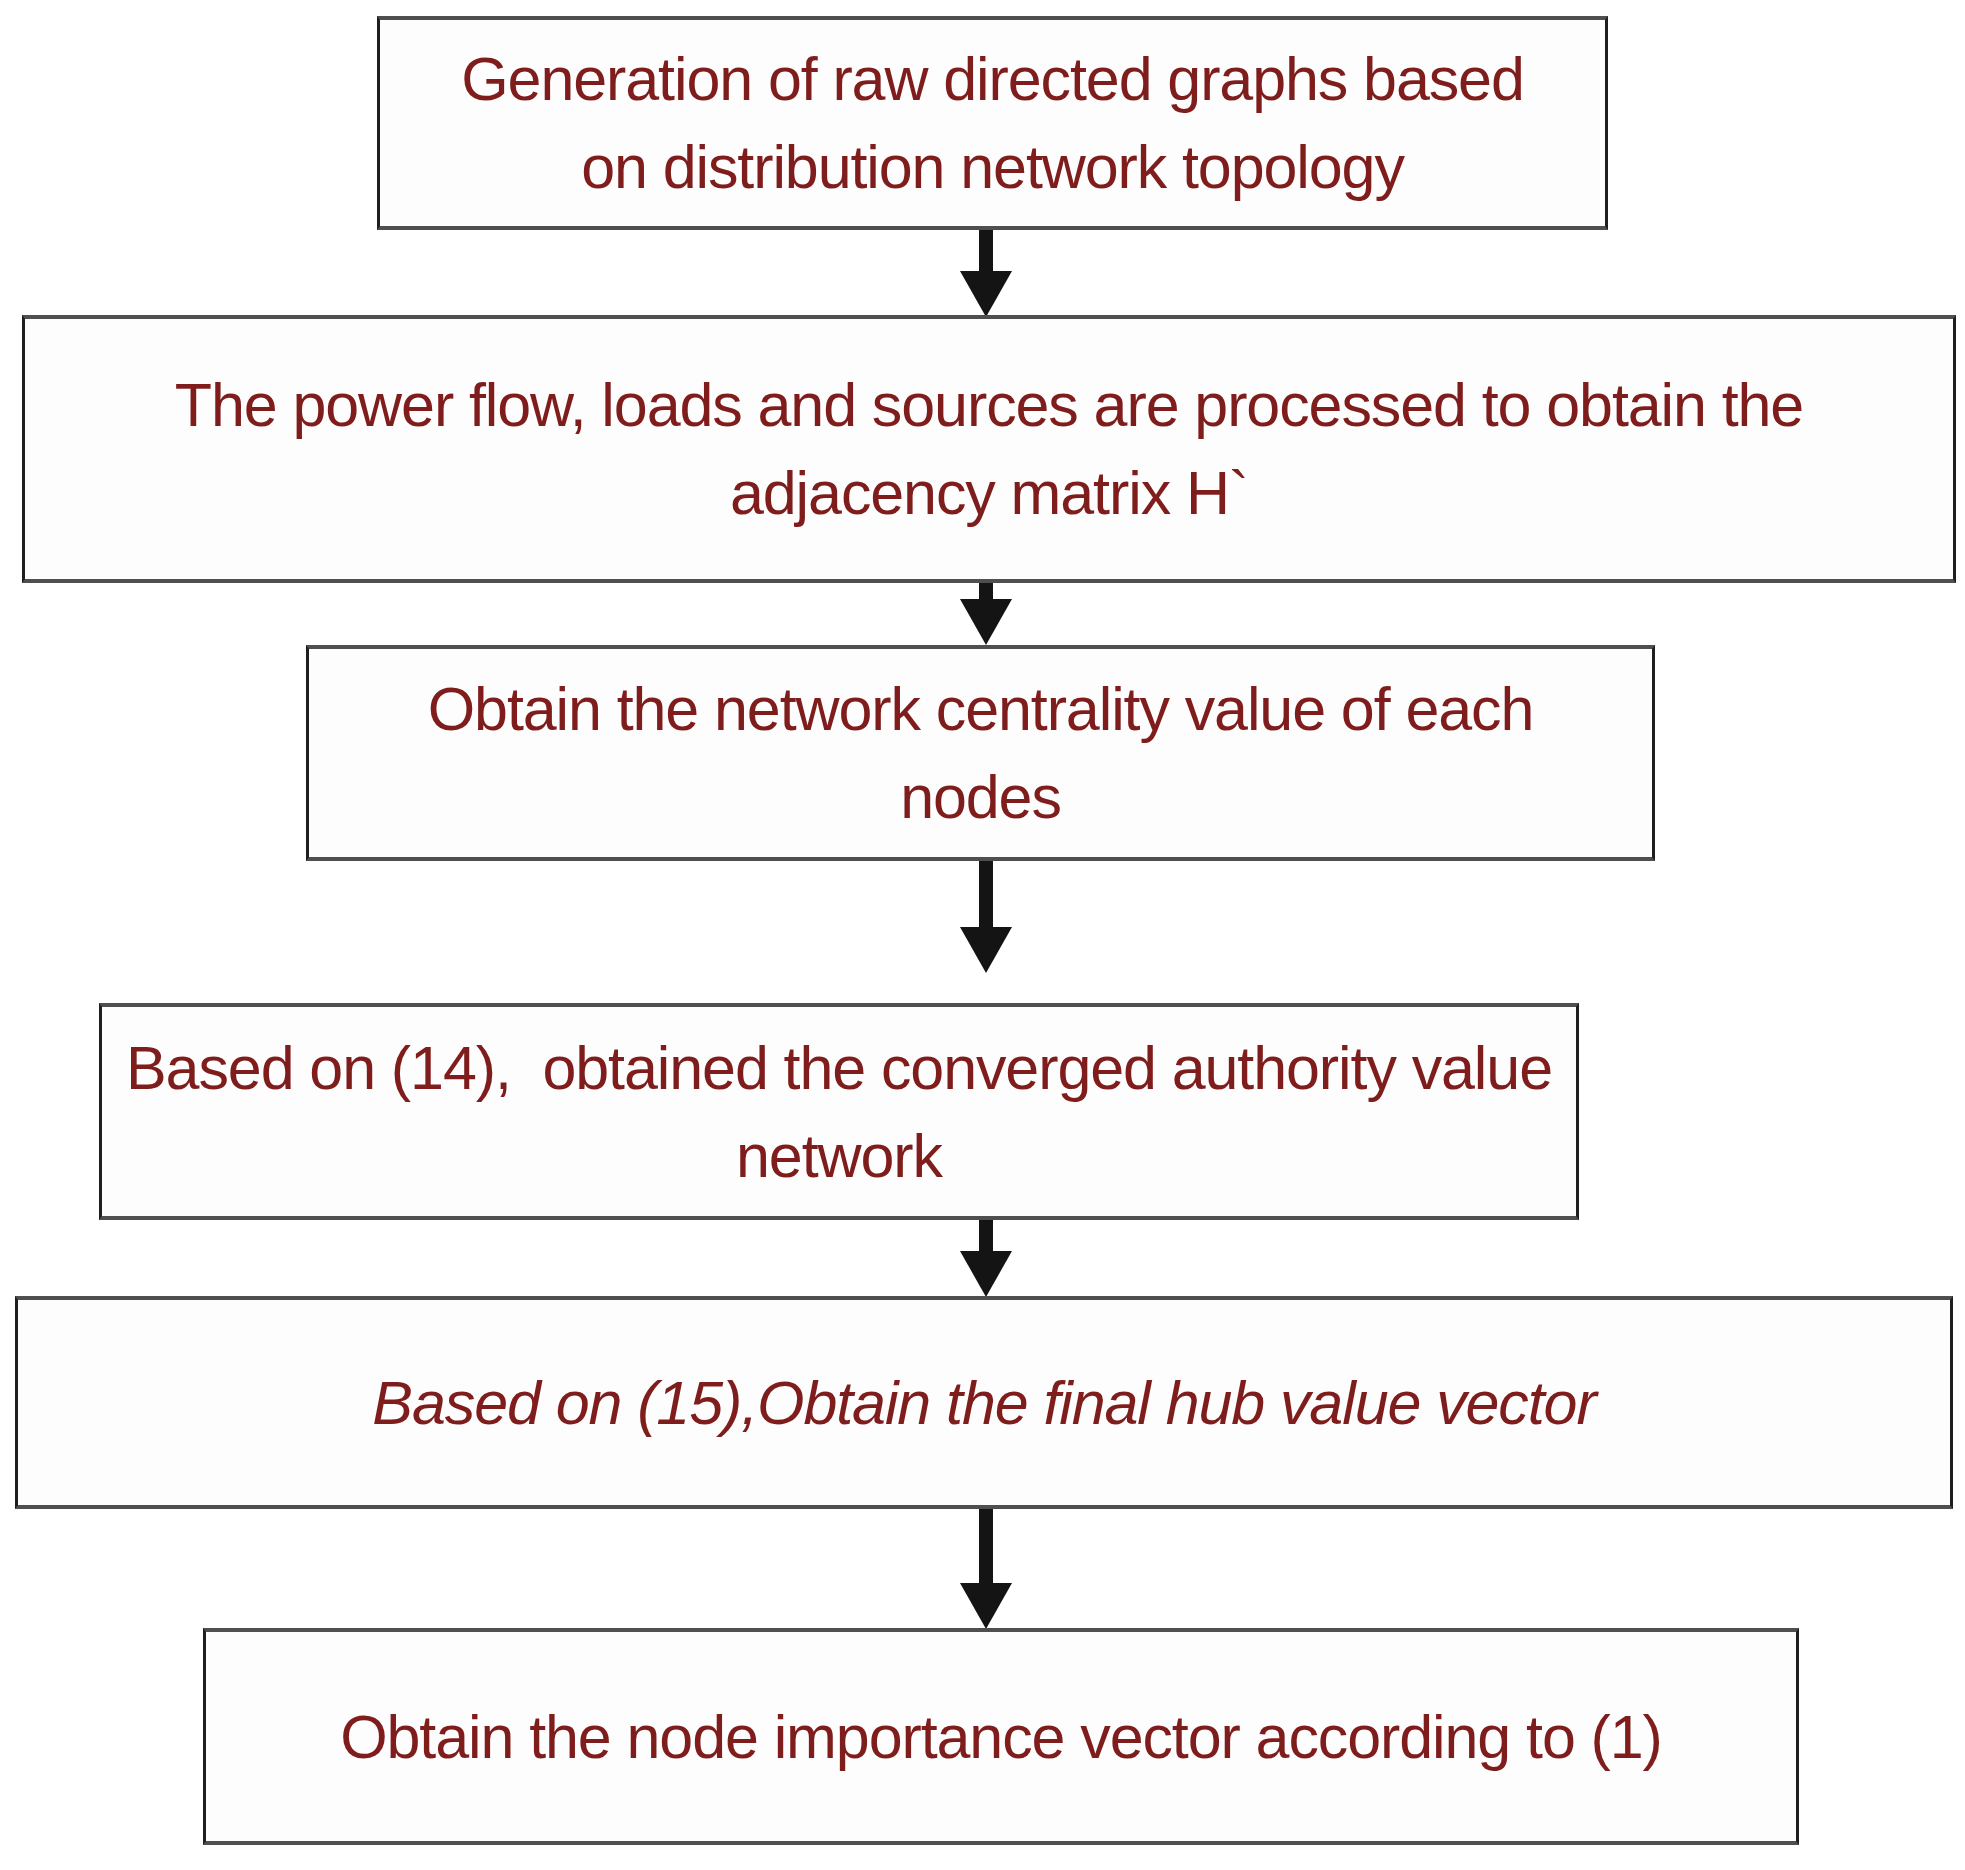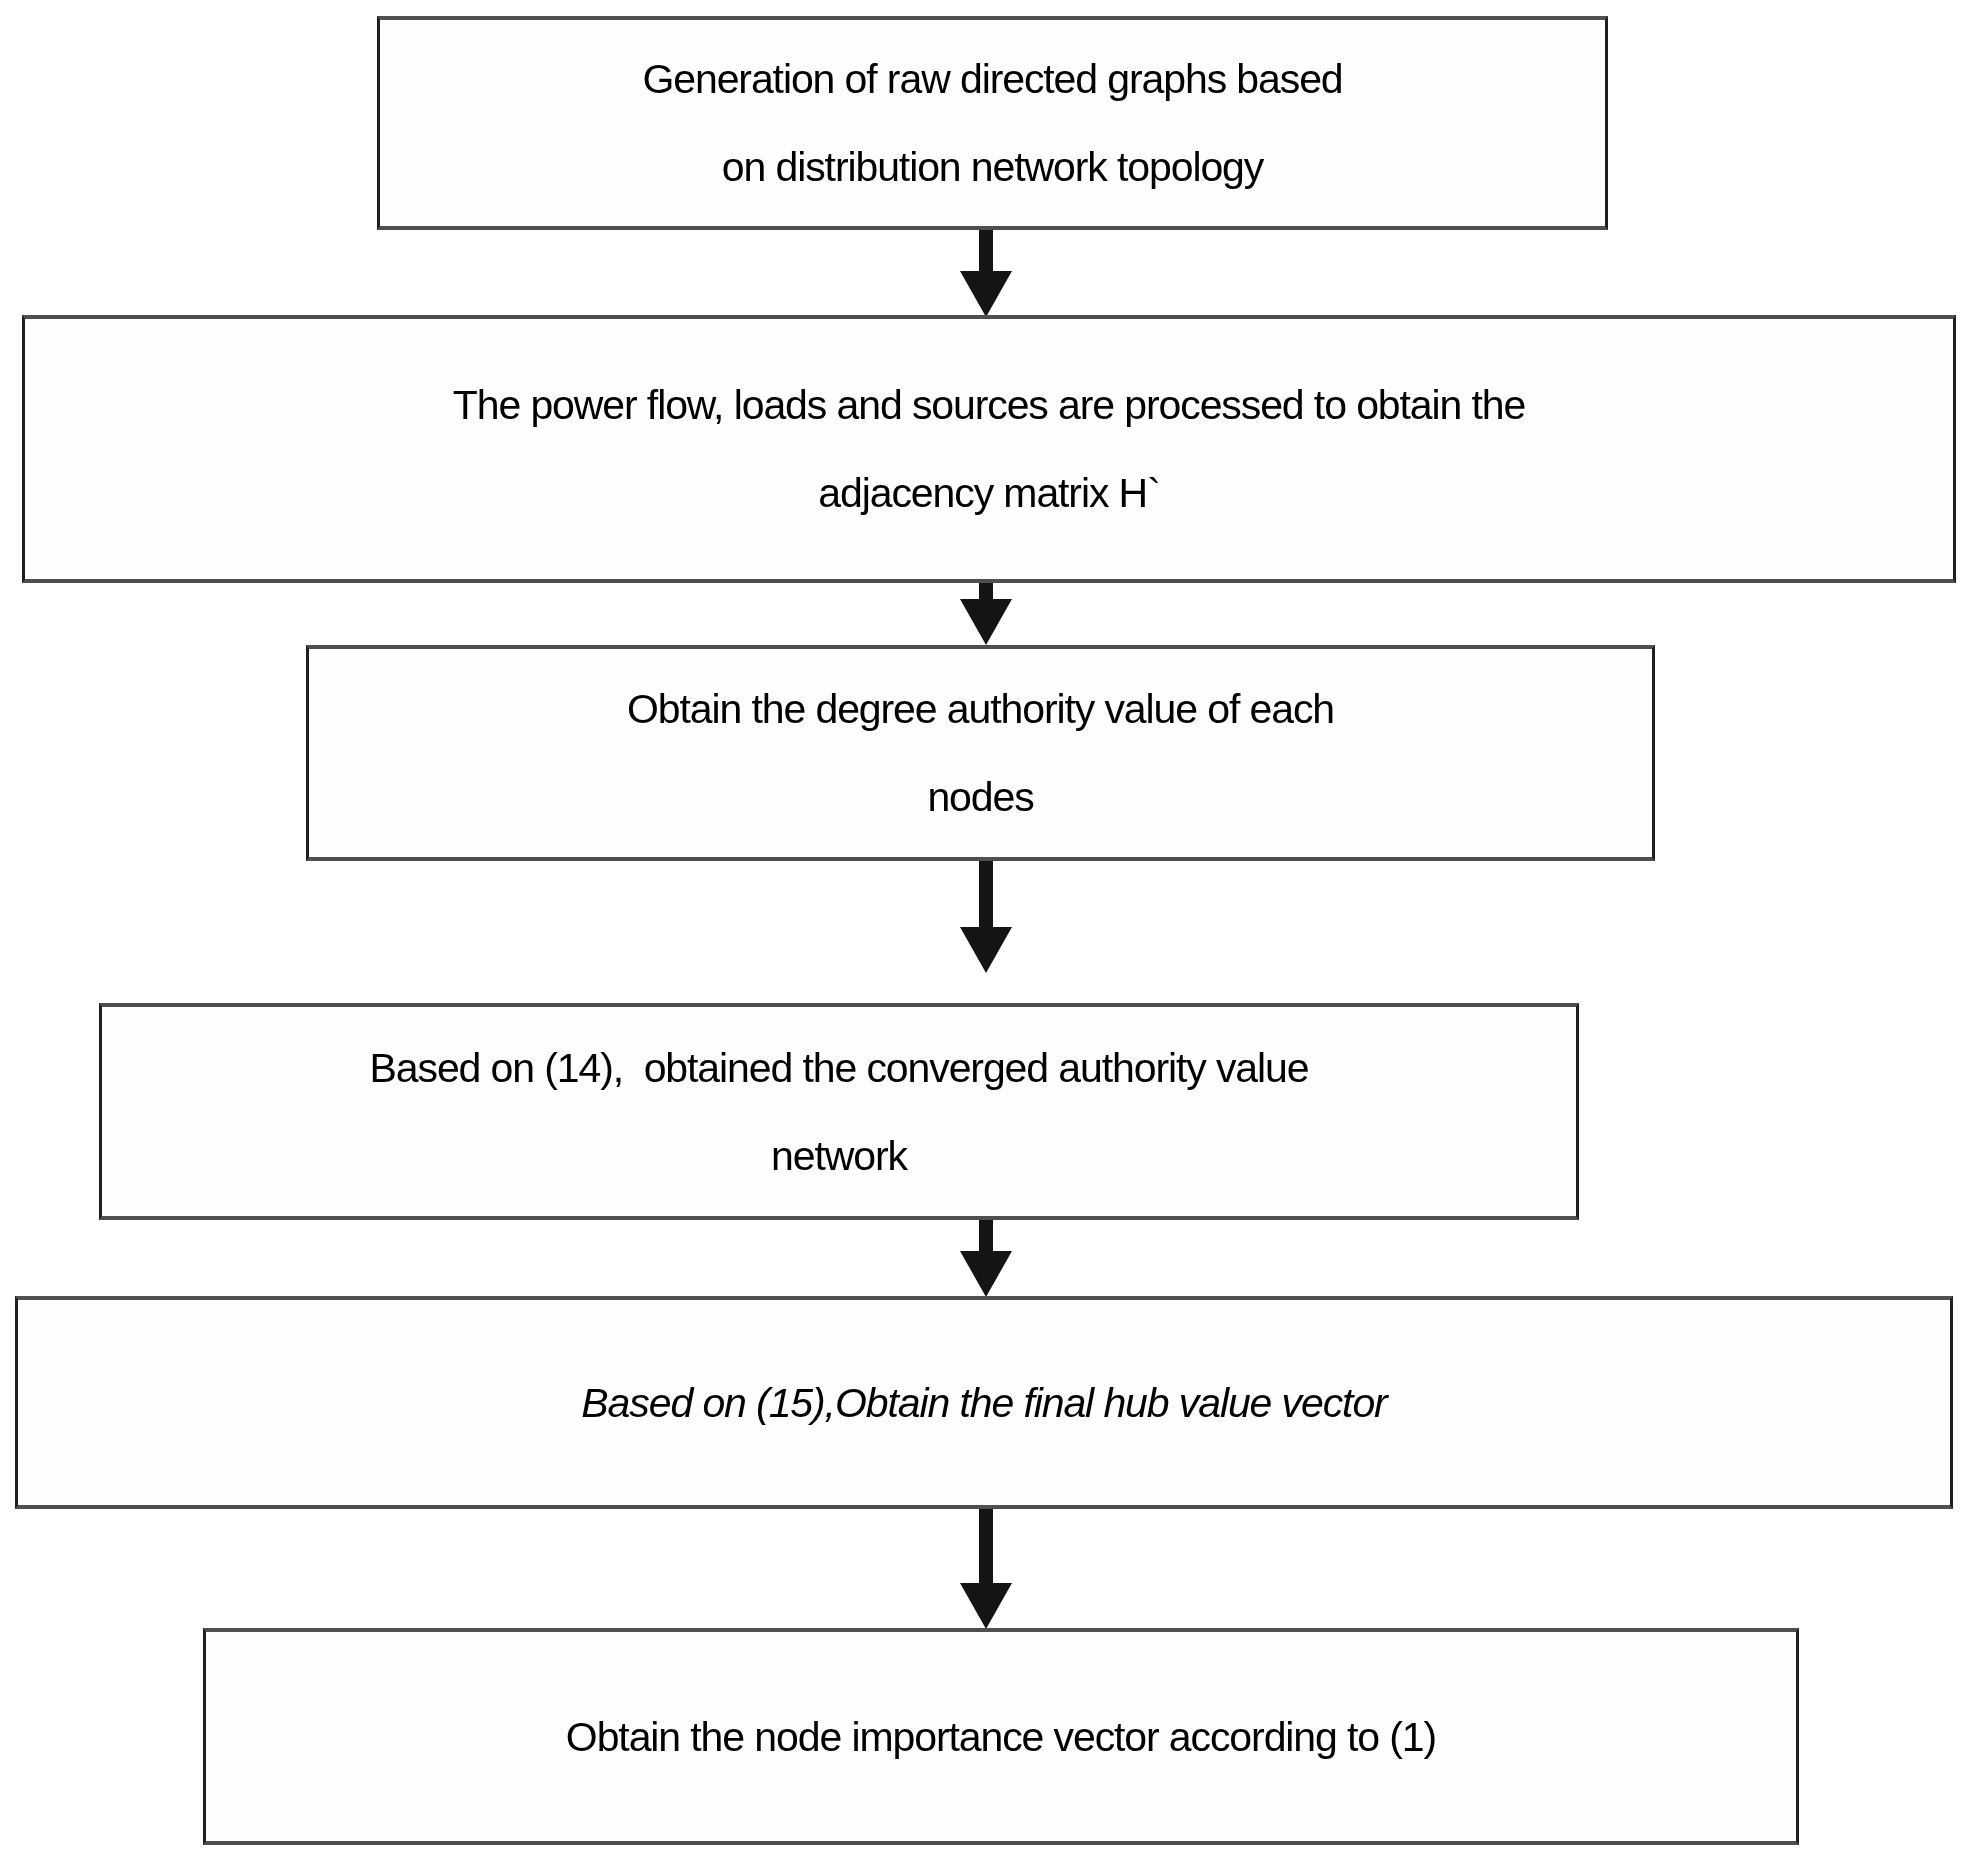--- a/index.html
+++ b/index.html
@@ -24,24 +24,24 @@
     border-top: 4.5px solid #4f4f4f;
     border-bottom: 4.5px solid #4f4f4f;
     display: flex;
     flex-direction: column;
     justify-content: center;
     align-items: center;
     text-align: center;
     z-index: 2;
   }
   .box-line {
-    font-size: 41px;
+    font-size: 61px;
     line-height: 88px;
     letter-spacing: -1.1px;
-    color: #000000;
+    color: #7f1d1d;
     white-space: pre-wrap;
   }
   
   .b1 { left: 377px;  top: 16.3px;   width: 1231px; height: 214px; }
   .b2 { left: 22px;   top: 315px;  width: 1934px; height: 268px; }
   .b3 { left: 306px;  top: 645px;  width: 1349px; height: 216px; }
   .b4 { left: 99px;  top: 971px; width: 1480px; height: 217px; margin-top: 32px; }
   .b5 { left: 15px;   top: 1296px; width: 1938px; height: 213px; font-style: italic; }
   .b6 { left: 203px;  top: 1628px; width: 1596px; height: 217px; }
 
@@ -91,21 +91,21 @@
     <div class="box-line">The power flow, loads and sources are processed to obtain the</div>
     <div class="box-line">adjacency matrix H`</div>
   </div>
 
   <div class="flow-arrow a2">
     <div class="stem"></div>
     <div class="head"></div>
   </div>
 
   <div class="flow-box b3">
-    <div class="box-line">Obtain the degree authority value of each</div>
+    <div class="box-line">Obtain the network centrality value of each</div>
     <div class="box-line">nodes</div>
   </div>
 
   <div class="flow-arrow a3">
     <div class="stem"></div>
     <div class="head"></div>
   </div>
 
   <div class="flow-box b4">
     <div class="box-line">Based on (14),  obtained the converged authority value</div>

